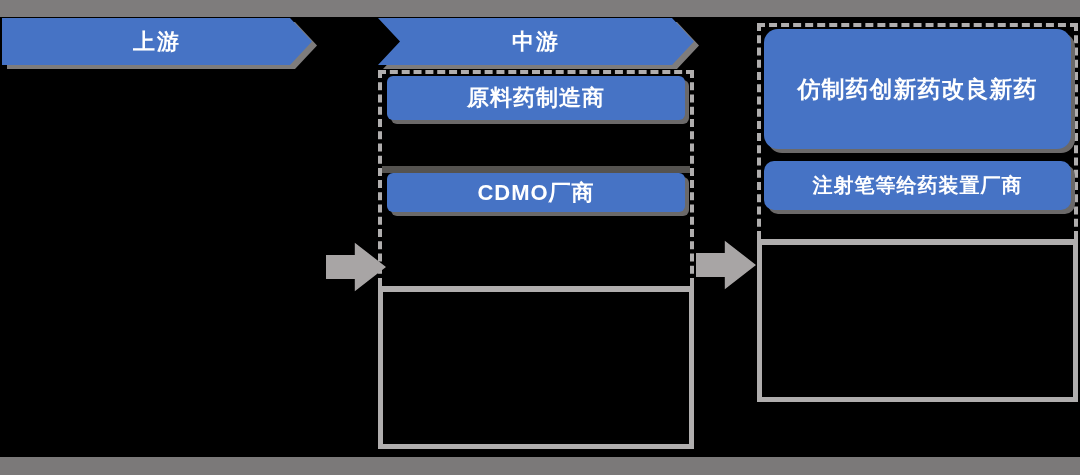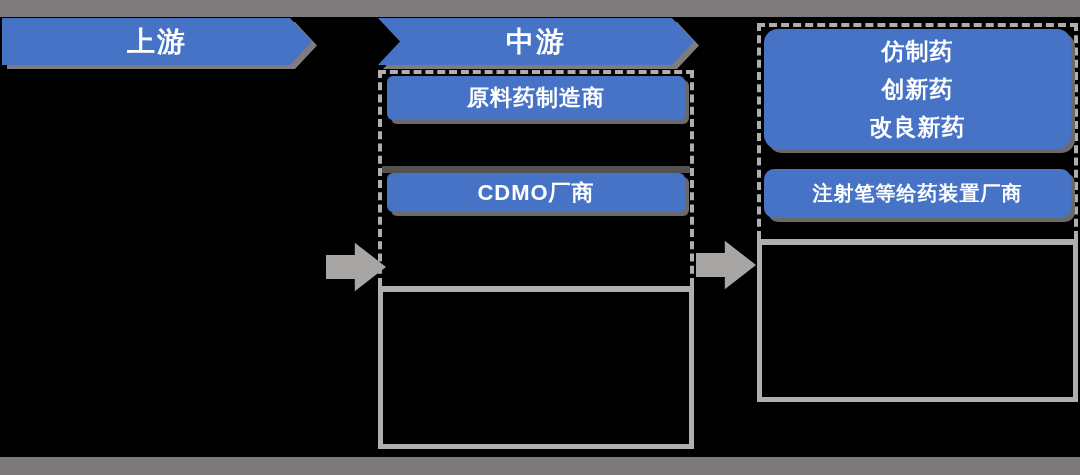--- a/index.html
+++ b/index.html
@@ -12,21 +12,21 @@
   .band-bottom{top:457px;height:18px;background:var(--band-gray-dark,#7b7979);}
 
   .col{position:absolute;top:18px;}
   .col-1{left:2px;width:325px;}
   .col-2{left:378px;width:316px;}
   .col-3{left:757px;width:321px;}
 
   .banner-wrap{height:47px;filter:drop-shadow(5px 4px 0 var(--band-gray,#7e7c7c));}
   .banner{
     height:47px;background:var(--blue,#4673c5);display:flex;align-items:center;justify-content:center;
-    color:var(--text,#fff);font-weight:bold;font-size:28px;letter-spacing:2px;
+    color:var(--text,#fff);font-weight:bold;font-size:22px;letter-spacing:2px;
   }
   .banner.flat-left{width:310px;clip-path:polygon(0 0,calc(100% - 22px) 0,100% 50%,calc(100% - 22px) 100%,0 100%);}
   .banner.notched{width:100%;clip-path:polygon(0 0,calc(100% - 22px) 0,100% 50%,calc(100% - 22px) 100%,0 100%,22px 50%);font-family:Liberation Serif, serif;}
 
   .panel{margin-top:5px;}
   .panel-upper{
     height:212px;border:4px dashed var(--border-gray,#b3b1b1);border-bottom:none;
     background:transparent;position:relative;
   }
   .panel-lower{
@@ -47,23 +47,23 @@
   .remnant-row i{display:block;height:7px;background:#3d3c3a;border-radius:1px;}
 
   .shadow-line{height:7px;background:#555350;width:100%;}
   .c1 .shadow-line{margin-top:37px;}
   .c2 .shadow-line{margin-top:46px;}
   .c1 .box2{margin-top:0;}
   .c2 .box2{margin-top:0;height:39px;}
 
   .c3 .bigbox{
     margin:2px 3px 0 3px;height:120px;border-radius:14px;
-    flex-direction:column;font-size:23px;line-height:38px;
+    flex-direction:row;font-size:23px;line-height:38px;
   }
-  .c3 .box2{margin:20px 3px 0 3px;height:49px;border-radius:10px;font-size:20px;}
+  .c3 .box2{margin:12px 3px 0 3px;height:49px;border-radius:10px;font-size:20px;}
 
   .flow-arrow{
     position:absolute;width:60px;height:54px;background:var(--arrow-gray,#a8a5a5);
     clip-path:polygon(0 28%,48% 28%,48% 5%,100% 50%,48% 95%,48% 72%,0 72%);
   }
   .flow-arrow.a1{left:326px;top:240px;}
   .flow-arrow.a2{left:696px;top:238px;}
 </style>
 </head>
 <body>

